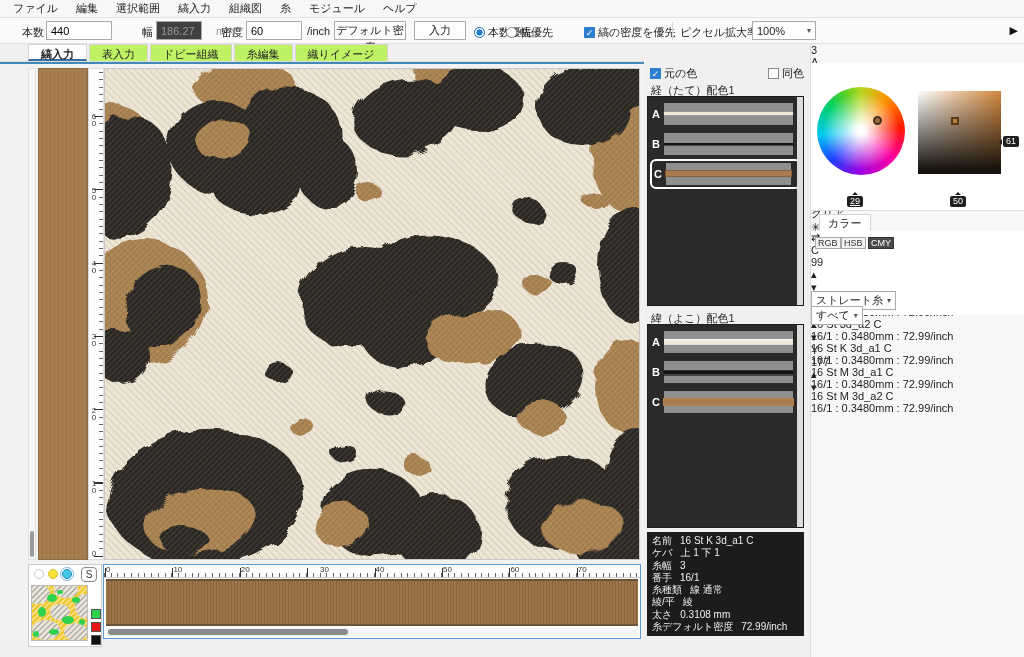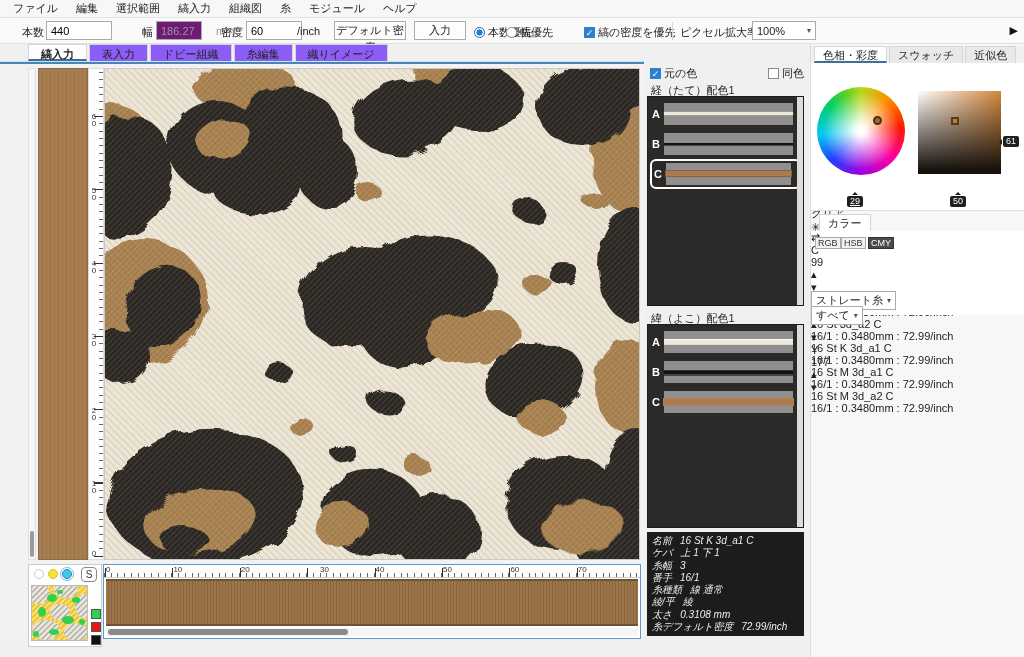--- a/index.html
+++ b/index.html
@@ -7,36 +7,36 @@
   #app { position:relative; width:1024px; height:657px; background:#f0f0f0; font-size:11px; color:#222; }
 
   
   #menubar { position:absolute; left:0; top:0; width:1024px; height:18px; background:#f7f7f7; border-bottom:1px solid #e3e3e3; display:flex; align-items:center; padding-left:4px; }
   .menu-item { padding:2px 9px; cursor:default; }
 
   
   #toolbar { position:absolute; left:0; top:18px; width:1024px; height:26px; background:#fafafa; border-bottom:1px solid #e0e0e0; }
   #toolbar .lbl { position:absolute; top:7px; }
   .tb-input { position:absolute; top:3px; height:19px; border:1px solid #ababab; background:#fff; font-size:11px; padding:0 4px; }
-  .tb-input.disabled { background:#701a75; color:#999; }
+  .tb-input.disabled { background:#404040; color:#999; }
   .tb-btn { position:absolute; top:3px; height:19px; border:1px solid #ababab; background:#fdfdfd; font-size:11px; text-align:center; line-height:17px; cursor:default; }
   .radio { position:absolute; top:7px; display:flex; align-items:center; gap:3px; }
   .radio .dot { width:11px; height:11px; border-radius:50%; border:1px solid #8a8a8a; background:#fff; display:inline-block; }
   .radio.on .dot { border:1px solid #1567b3; background:radial-gradient(circle,#1f7ad0 0 45%,#fff 52%); }
   .check { position:absolute; top:7px; display:flex; align-items:center; gap:3px; }
   .check .box { width:11px; height:11px; border:1px solid #8a8a8a; background:#fff; display:inline-block; font-size:9px; line-height:10px; text-align:center; color:#fff; }
   .check.on .box { background:#2f7fd0; border-color:#2f7fd0; }
   .vdiv { position:absolute; top:4px; width:1px; height:18px; background:#d8d8d8; }
   .selbox { position:absolute; height:19px; border:1px solid #ababab; background:#fff; display:flex; align-items:center; justify-content:space-between; padding:0 4px; font-size:11px; }
   .selbox .caret { color:#555; font-size:8px; margin-left:4px; }
   #tb-arrow { position:absolute; right:6px; top:6px; font-size:11px; color:#111; }
 
   
   #tabbar { position:absolute; left:0; top:44px; width:644px; height:18px; background:#f0f0f0; display:flex; padding-left:28px; border-bottom:1px solid #dcdcdc; }
-  .mtab { padding:2px 12px; background:#8b5cf6; border:1px solid #d5d5d5; border-bottom:none; margin-right:2px; cursor:default; }
+  .mtab { padding:2px 12px; background:#bef264; border:1px solid #d5d5d5; border-bottom:none; margin-right:2px; cursor:default; }
   .mtab.active { background:#fff; border-bottom:2px solid #3c6e9e; font-weight:bold; }
 
   
   #left-pane { position:absolute; left:0; top:62px; width:644px; height:576px; background:#f2f2f2; border-top:2px solid #4288b8; }
   #v-scroll { position:absolute; left:28px; top:4px; width:8px; height:492px; background:#f6f6f6; border:1px solid #e0e0e0; }
   #v-scroll .thumb { position:absolute; left:1px; bottom:2px; width:4px; height:26px; border-radius:3px; background:#9a9a9a; }
   #warp-bar { position:absolute; left:38px; top:4px; width:50px; height:492px;
     background:repeating-linear-gradient(90deg,#a87e50 0 3px,#9c744a 3px 4px); border:1px solid #8a6c48; }
   #v-ruler { position:absolute; left:88px; top:4px; width:16px; height:492px; background:#fff; border:1px solid #ddd; }
   #v-ruler .minor { position:absolute; right:0; top:0; bottom:0; width:4px;
@@ -86,21 +86,21 @@
   .stripe-row .letter { width:12px; color:#fff; font-size:11px; font-weight:bold; }
   .stripe-bar { flex:1; height:22px; background:#8f8f8f; position:relative; margin-right:6px; }
   .stripe-bar .thread { position:absolute; left:0; right:0; top:50%; }
   .thread.cream { height:3px; margin-top:-2px; background:#efe8d6; box-shadow:0 0 1px #fff; }
   .thread.black { height:2px; margin-top:-1px; background:#14110f; box-shadow:0 1px 1px rgba(0,0,0,.5); }
   .thread.brown { height:5px; margin-top:-3px; background:#a87c50; box-shadow:0 0 0 1px #8a6038; }
   .weft .thread.cream { height:4px; box-shadow:0 -1px 0 #fff, 0 1px 0 #ddd; }
   .weft .thread.black { height:3px; box-shadow:0 -1px 0 #333, 0 2px 0 #444; }
   .weft .thread.brown { height:6px; box-shadow:0 0 0 1px #b5824a; }
   #info-panel { position:absolute; left:1px; top:470px; width:157px; height:104px; background:#1c1c1c; color:#eee; font-size:10px; padding:3px 5px; }
-  .info-row { display:flex; line-height:12.3px; white-space:nowrap;font-style:italic; }
+  .info-row { display:flex; line-height:12.3px; white-space:nowrap; }
   .info-row .il { margin-right:8px; }
 
   
   #right-pane { position:absolute; left:810px; top:44px; width:214px; height:613px; background:#f7f7f7; border-left:1px solid #ddd; }
   #color-tabs { position:absolute; left:0; top:2px; width:214px; height:17px; display:flex; padding-left:3px; background:#f0f0f0; }
   .ctab { padding:1px 8px; background:#e9e9e9; border:1px solid #d5d5d5; border-bottom:none; margin-right:2px; font-size:11px; }
   .ctab.active { background:#fff; border-bottom:2px solid #3c6e9e; }
   #hue-sat-panel { position:absolute; left:0; top:19px; width:214px; height:147px; background:#fff; }
   #wheel { position:absolute; left:6px; top:24px; width:88px; height:88px; border-radius:50%;
     background:radial-gradient(circle at 50% 50%, #fff 0 5%, rgba(255,255,255,.9) 12%, rgba(255,255,255,0) 62%),
@@ -191,21 +191,21 @@
     </div>
 
   <div id="toolbar">
     <span class="lbl" style="left:22px">本数</span>
     <input class="tb-input" style="left: 46px; width: 66px;" value="440">
     <span class="lbl" style="left:142px">幅</span>
     <input class="tb-input disabled" style="left: 156px; width: 46px;" disabled="" value="186.27">
     <span class="lbl" style="left:216px;color:#999">mm</span>
     <span class="lbl" style="left:221px">密度</span>
     <input class="tb-input" style="left: 246px; width: 56px;" value="60">
-    <span class="lbl" style="left:297px">/inch</span>
+    <span class="lbl" style="left:307px">/inch</span>
     <div class="tb-btn" style="left:334px;width:72px">デフォルト密度</div>
     <div class="tb-btn" style="left:414px;width:52px">入力</div>
     <span class="radio on" style="left:474px">
         <span class="dot"></span>
         <span>本数優先</span>
       </span>
     <span class="radio" style="left:506px">
         <span class="dot"></span>
         <span>幅優先</span>
       </span>
@@ -487,25 +487,20 @@
           <div class="iv">0.3108 mm</div>
         </div>
         <div class="info-row">
           <div class="il">糸デフォルト密度</div>
           <div class="iv">72.99/inch</div>
         </div>
       </div>
   </div>
 
   <div id="right-pane">
-    <div id="color-tabs">
-        <div class="ctab active">色相・彩度</div>
-        <div class="ctab">スウォッチ</div>
-        <div class="ctab">近似色</div>
-      </div>
     <div id="hue-sat-panel">
       <div id="wheel">
           <div id="wheel-marker"></div>
         </div>
       <div id="sat-square">
           <div id="sq-marker"></div>
         </div>
       <span class="tag up" id="tag-hue">29</span>
       <span class="tag left" id="tag-bright">61</span>
       <span class="tag up" id="tag-sat">50</span>

